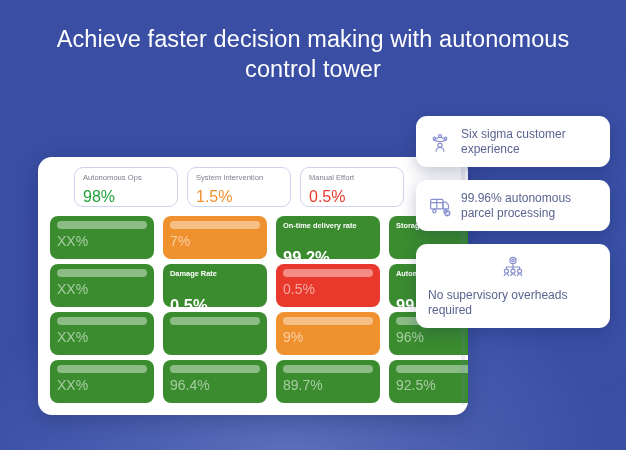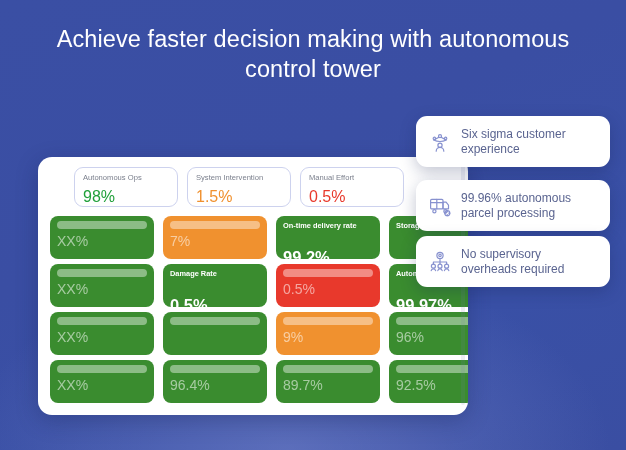--- a/index.html
+++ b/index.html
@@ -147,21 +147,21 @@
     background: #ffffff;
     border-radius: 11px;
     box-shadow: 0 5px 16px rgba(20,30,80,0.26);
     display: flex;
     align-items: center;
     gap: 9px;
     padding: 11px 12px;
   }
   #callout-1 { top: 116px; }
   #callout-2 { top: 180px; }
-  #callout-3 { top: 236px; }
+  #callout-3 { top: 244px; flex-direction: column; }
 
   .callout-icon {
     flex: 0 0 24px;
     width: 24px; height: 24px;
     color: #8791cf;
   }
   .callout-icon svg { display: block; width: 24px; height: 24px; }
 
   .callout-text {
     font-size: 12px;

